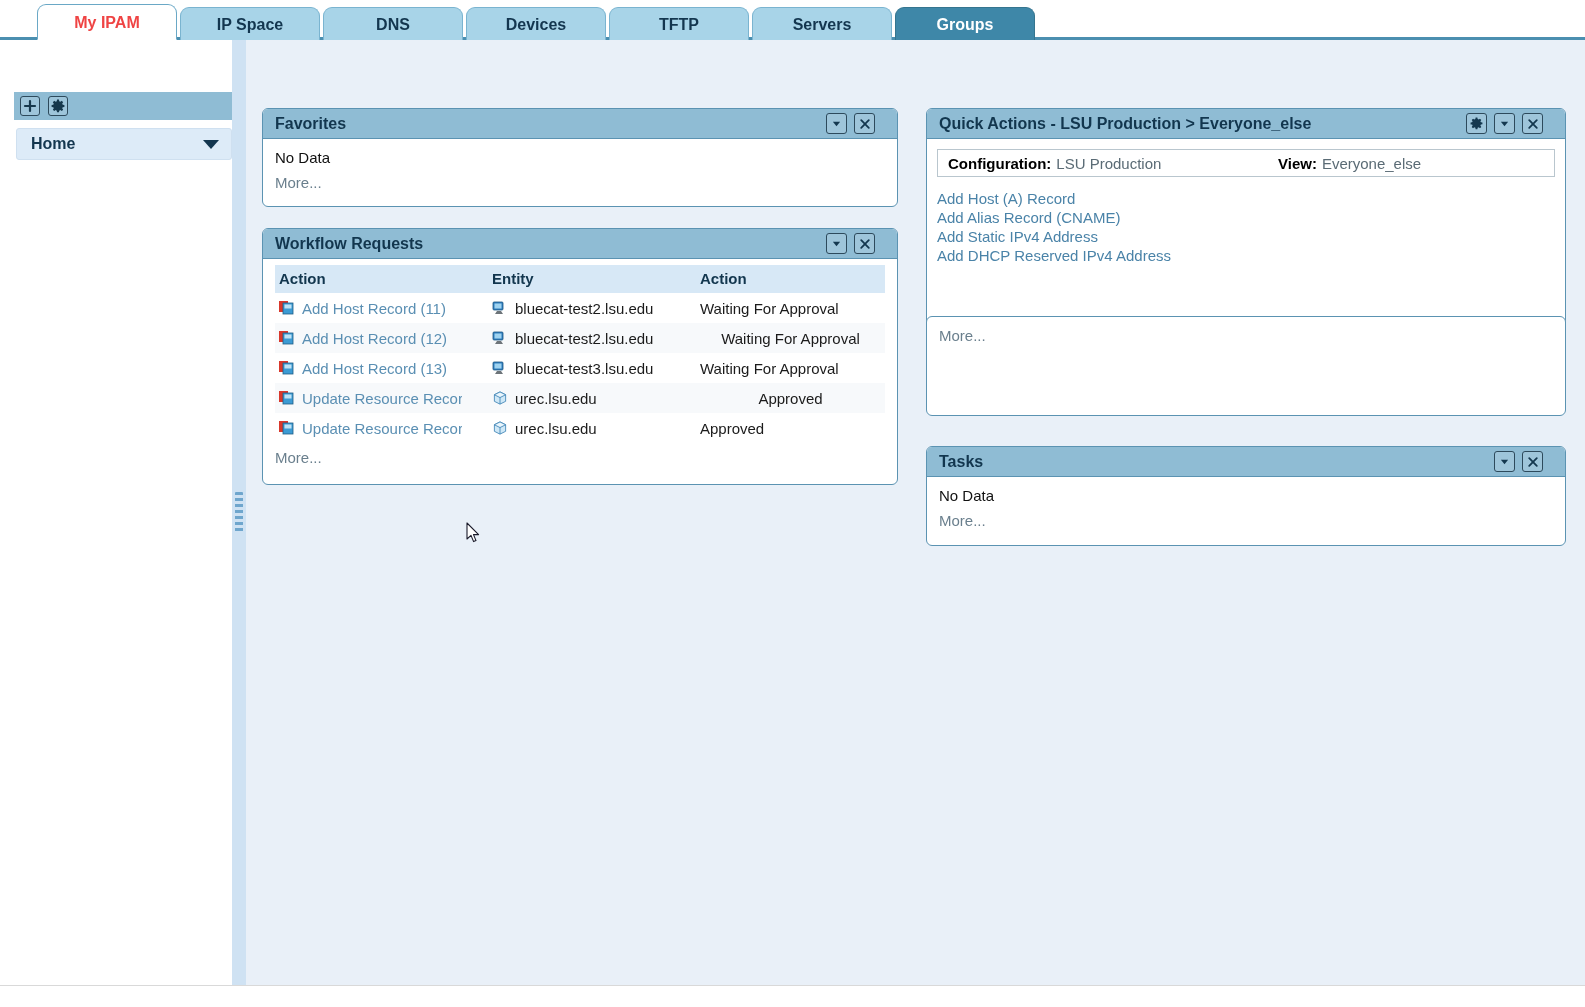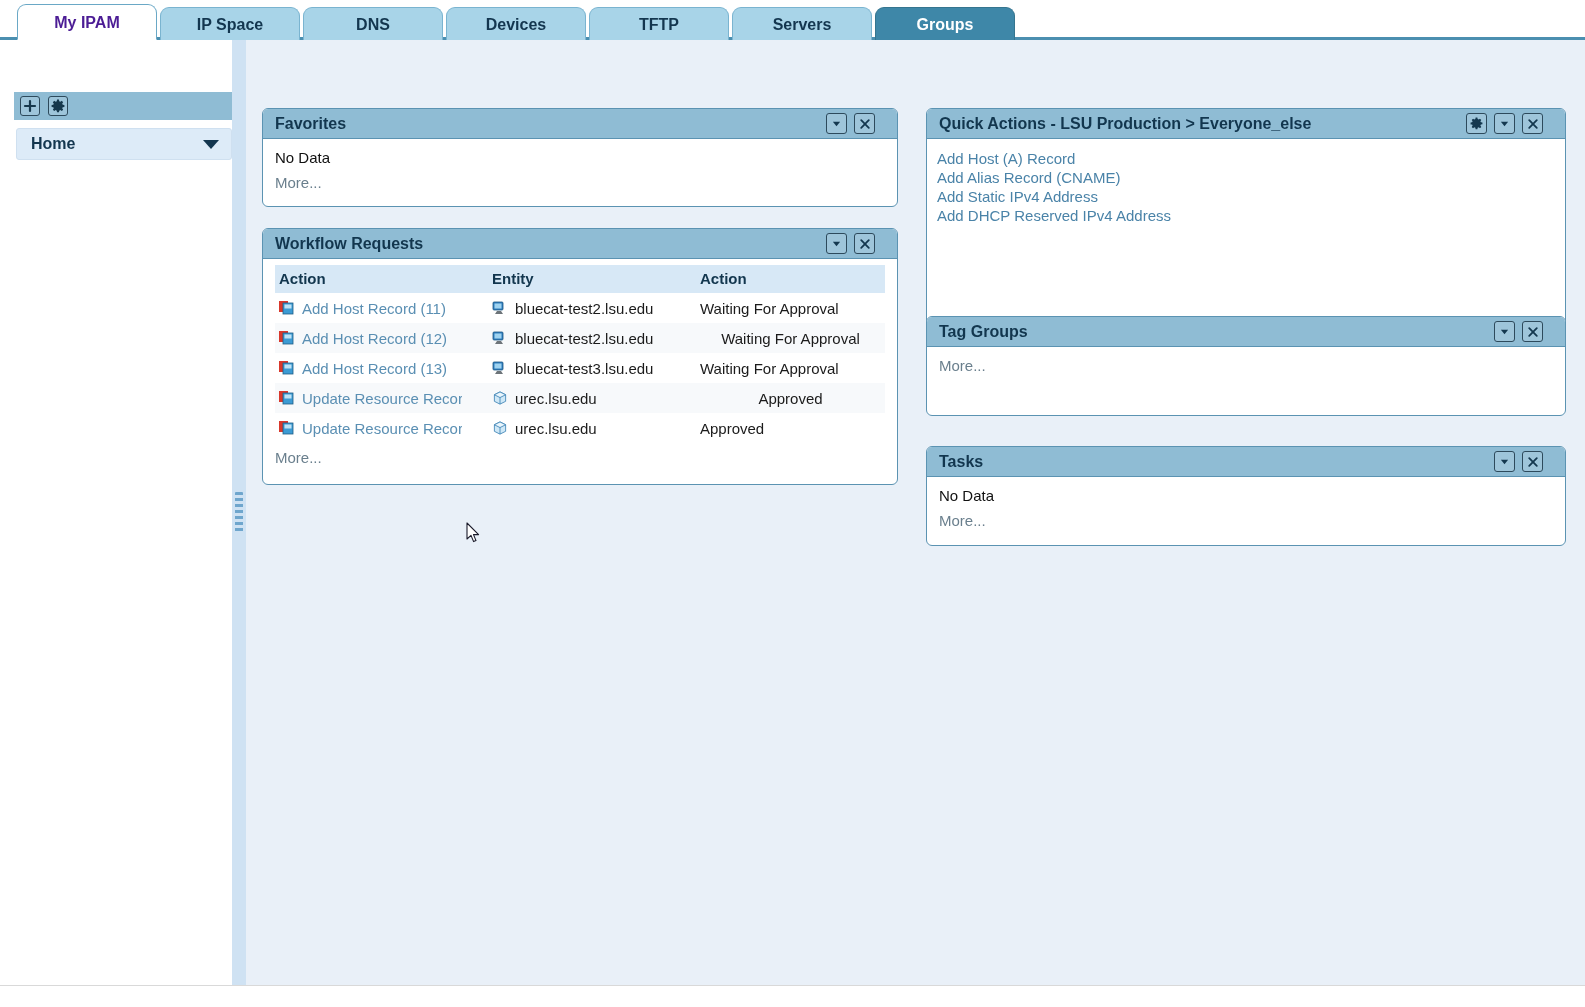--- a/index.html
+++ b/index.html
@@ -44,26 +44,27 @@
     border-radius: 9px 9px 0 0;
     margin-right: 3px;
     box-sizing: border-box;
     cursor: pointer;
     user-select: none;
   }
   .tab.active {
     background: #ffffff;
     border: 1px solid #6aa8c6;
     border-bottom: 1px solid #ffffff;
-    color: #4c1d95;
+    color: #ef4444;
     height: 36px;
     line-height: 35px;
     position: relative;
     z-index: 5;
     box-shadow: 0 2px 0 #ffffff;
+    margin-left: 20px;
   }
   .tab.hover {
     background: #3e87a8;
     color: #ffffff;
     border-color: #35758f;
   }
 
   
   .bodywrap {
     position: absolute;
@@ -512,41 +513,36 @@
               <path d="M2 4 L10 4 L6 9 Z" fill="#14384f"></path>
             </svg>
         </div>
         <div class="hbtn">
           <svg width="12" height="12" viewBox="0 0 12 12">
               <path d="M2.2 2.2 L9.8 9.8 M9.8 2.2 L2.2 9.8" stroke="#14384f" stroke-width="1.8" stroke-linecap="round"></path>
             </svg>
         </div>
       </div>
       <div class="panel-body" style="padding:10px 10px 10px 10px;">
+        <div class="cfgbox">
+          <span class="cfg-left">
+            <b>Configuration:</b><span class="val">LSU Production</span>
+          </span>
+          <span>
+            <b>View:</b><span class="val">Everyone_else</span>
+          </span>
+        </div>
         <a class="bluelink">Add Host (A) Record</a>
         <a class="bluelink">Add Alias Record (CNAME)</a>
         <a class="bluelink">Add Static IPv4 Address</a>
         <a class="bluelink">Add DHCP Reserved IPv4 Address</a>
       </div>
     </div>
 
     <div class="panel" style="left:680px; top:276px; width:640px; height:100px;">
-      <div class="panel-head">
-        <div class="panel-title">Tag Groups</div>
-        <div class="hbtn">
-          <svg width="11" height="11" viewBox="0 0 12 12">
-              <path d="M2 4 L10 4 L6 9 Z" fill="#14384f"></path>
-            </svg>
-        </div>
-        <div class="hbtn">
-          <svg width="12" height="12" viewBox="0 0 12 12">
-              <path d="M2.2 2.2 L9.8 9.8 M9.8 2.2 L2.2 9.8" stroke="#14384f" stroke-width="1.8" stroke-linecap="round"></path>
-            </svg>
-        </div>
-      </div>
       <div class="panel-body">
         <span class="morelink">More...</span>
       </div>
     </div>
 
     <div class="panel" style="left:680px; top:406px; width:640px; height:100px;">
       <div class="panel-head">
         <div class="panel-title">Tasks</div>
         <div class="hbtn">
           <svg width="11" height="11" viewBox="0 0 12 12">

